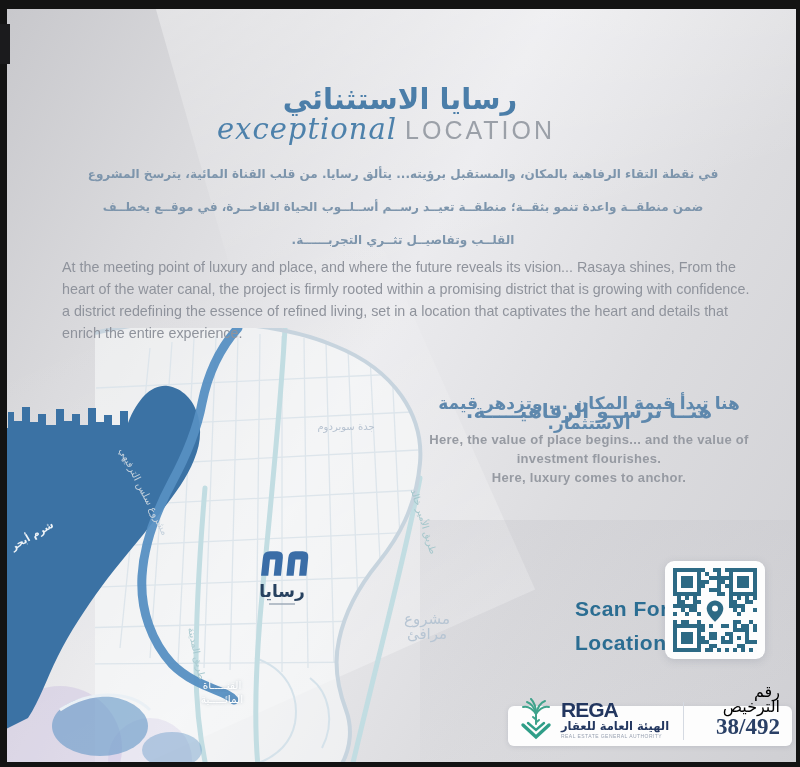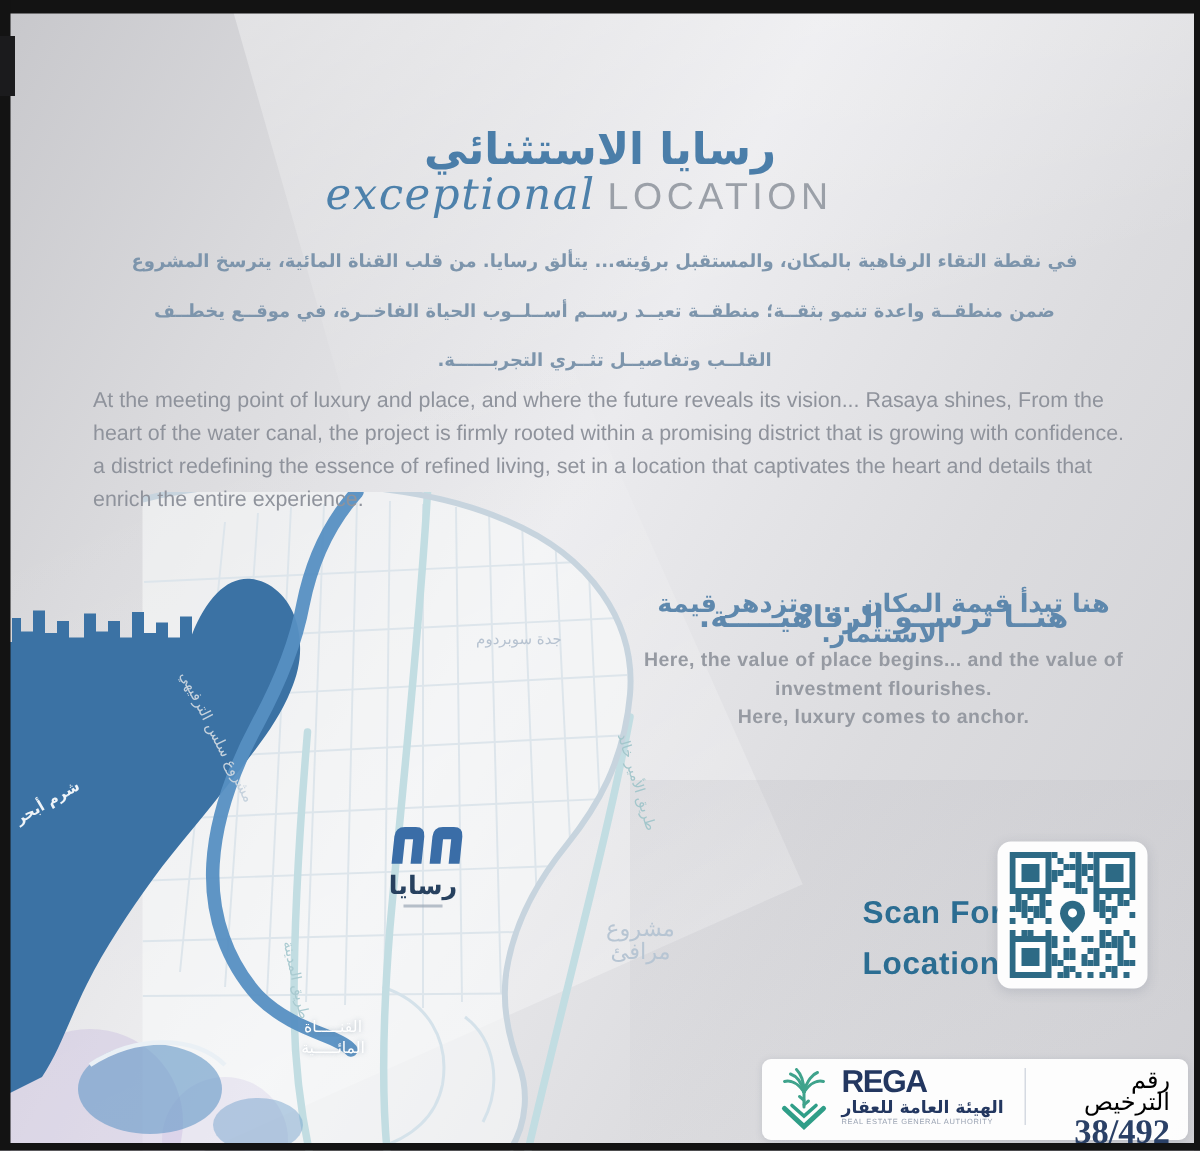--- a/index.html
+++ b/index.html
@@ -71,23 +71,23 @@
     color:#969aa2; white-space:pre-line; }
 
   
   .scan-text { position:absolute; left:575px; top:592px; font-size:21px; font-weight:700;
     color:#2b6d92; line-height:34px; white-space:pre-line; letter-spacing:.5px; }
   .qr-card { position:absolute; left:665px; top:561px; width:100px; height:98px;
     background:#fdfdfd; border-radius:9px; box-shadow:0 2px 8px rgba(80,90,110,.18);
     display:flex; align-items:center; justify-content:center; }
 
   
-  .footer-card { position:absolute; left:508px; top:706px; width:284px; height:54px;
+  .footer-card { position:absolute; left:508px; top:706px; width:284px; height:40px;
     background:rgba(255,255,255,.94); border-radius:6px; box-shadow:0 1px 5px rgba(90,100,120,.18);
-    display:flex; align-items:flex-start; padding:6px 12px 6px 10px; }
+    display:flex; align-items:flex-end; padding:6px 12px 6px 10px; }
   .rega-text { margin-left:7px; line-height:1; }
   .rega-wordmark { font-size:21px; font-weight:800; color:#233760; letter-spacing:-1px; line-height:20px; }
   .rega-ar { font-family:"DejaVu Sans",sans-serif; direction:rtl; text-align:left;
     font-size:11.5px; font-weight:700; color:#233760; line-height:13px; }
   .rega-en { font-size:5px; color:#98a1b1; letter-spacing:.45px; line-height:7px; }
   .footer-divider { width:1px; height:38px; background:#d5dae2; margin:0 12px 0 14px; }
   .license { flex:1; text-align:right; direction:rtl; }
   .license-label { font-family:"DejaVu Sans",sans-serif; font-size:16px; color:#000000; line-height:15px; }
   .license-number { font-family:"Liberation Serif",serif; font-size:23px; font-weight:600;
     color:#2a4066; line-height:26px; direction:ltr; }

